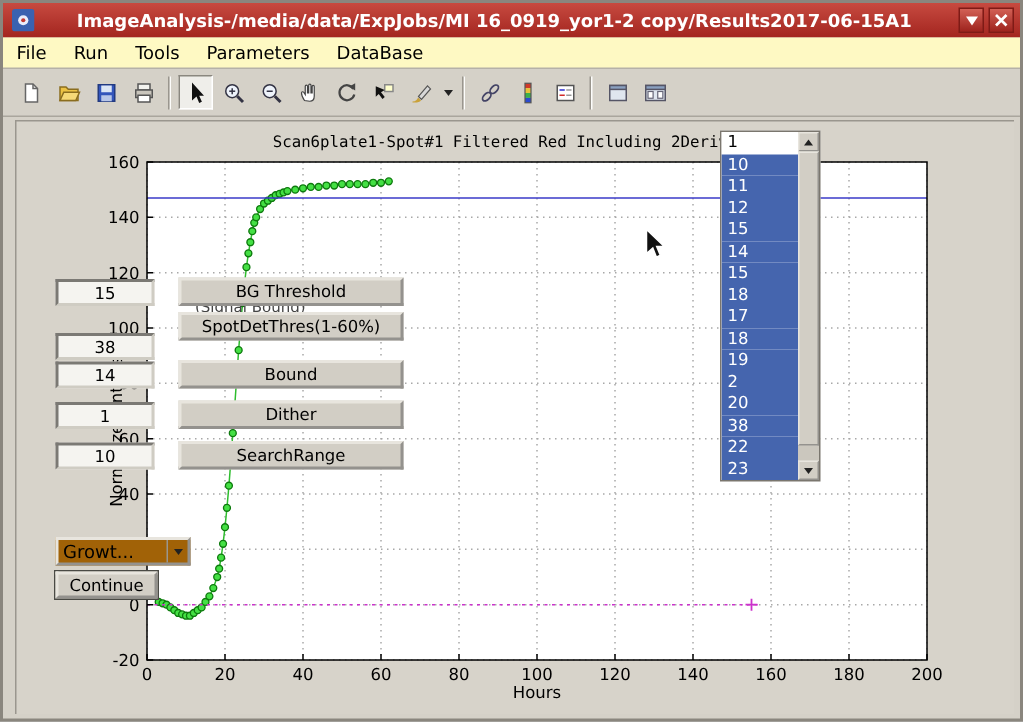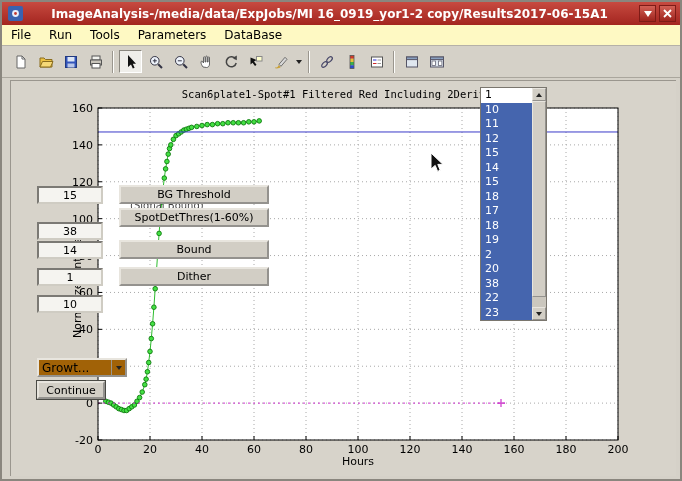--- a/index.html
+++ b/index.html
@@ -353,20 +353,21 @@
   <input class="edit" style="top: 184px;" value="15">
   <input class="edit" style="top: 220px;" value="38">
   <input class="edit" style="top: 239px;" value="14">
   <input class="edit" style="top: 266px;" value="1">
   <input class="edit" style="top: 293px;" value="10">
 
   <div class="ui-btn" style="top:183px">BG Threshold</div>
   <div class="ui-btn" style="top:206px">SpotDetThres(1-60%)</div>
   <div class="ui-btn" style="top:238px">Bound</div>
   <div class="ui-btn" style="top:265px">Dither</div>
+  <div class="ui-btn" style="top:292px">SearchRange</div>
 
   <div class="popup">
     <span class="lbl">Growt...</span>
     <span class="arrow-box">
         <span class="tri-down"></span>
       </span>
   </div>
   <div class="continue-btn">Continue</div>
 
   <div class="listbox">

